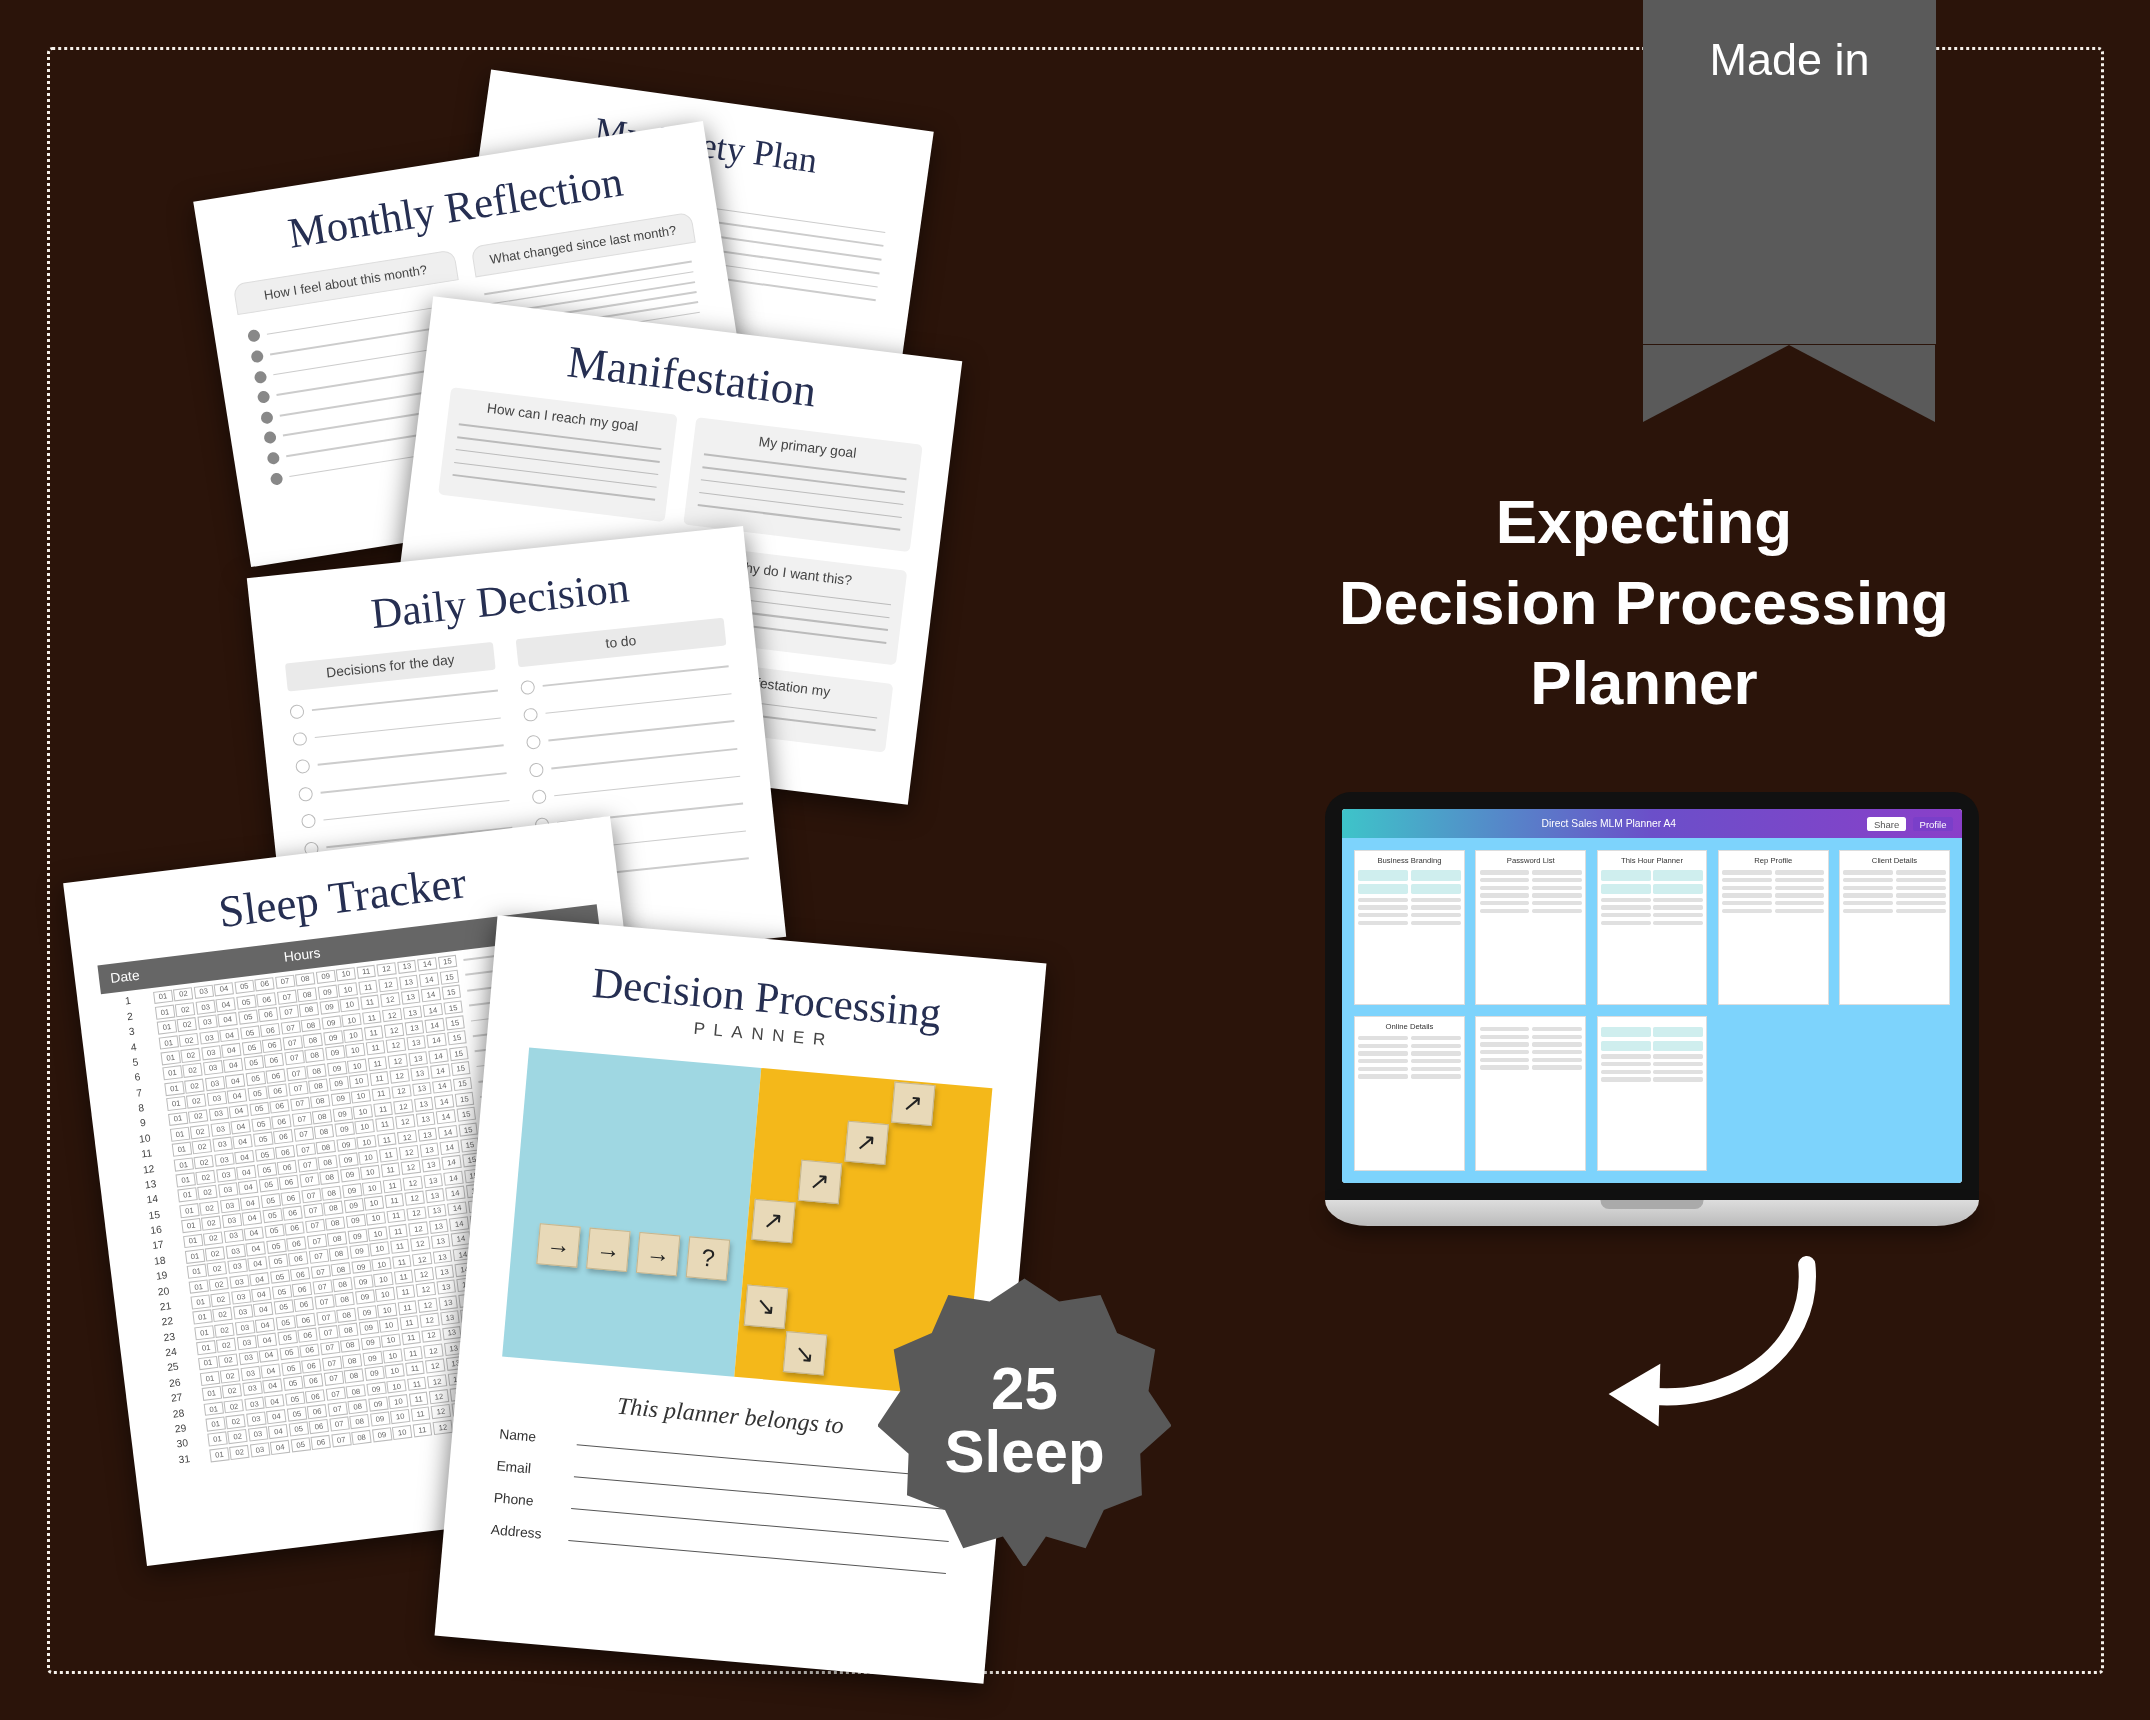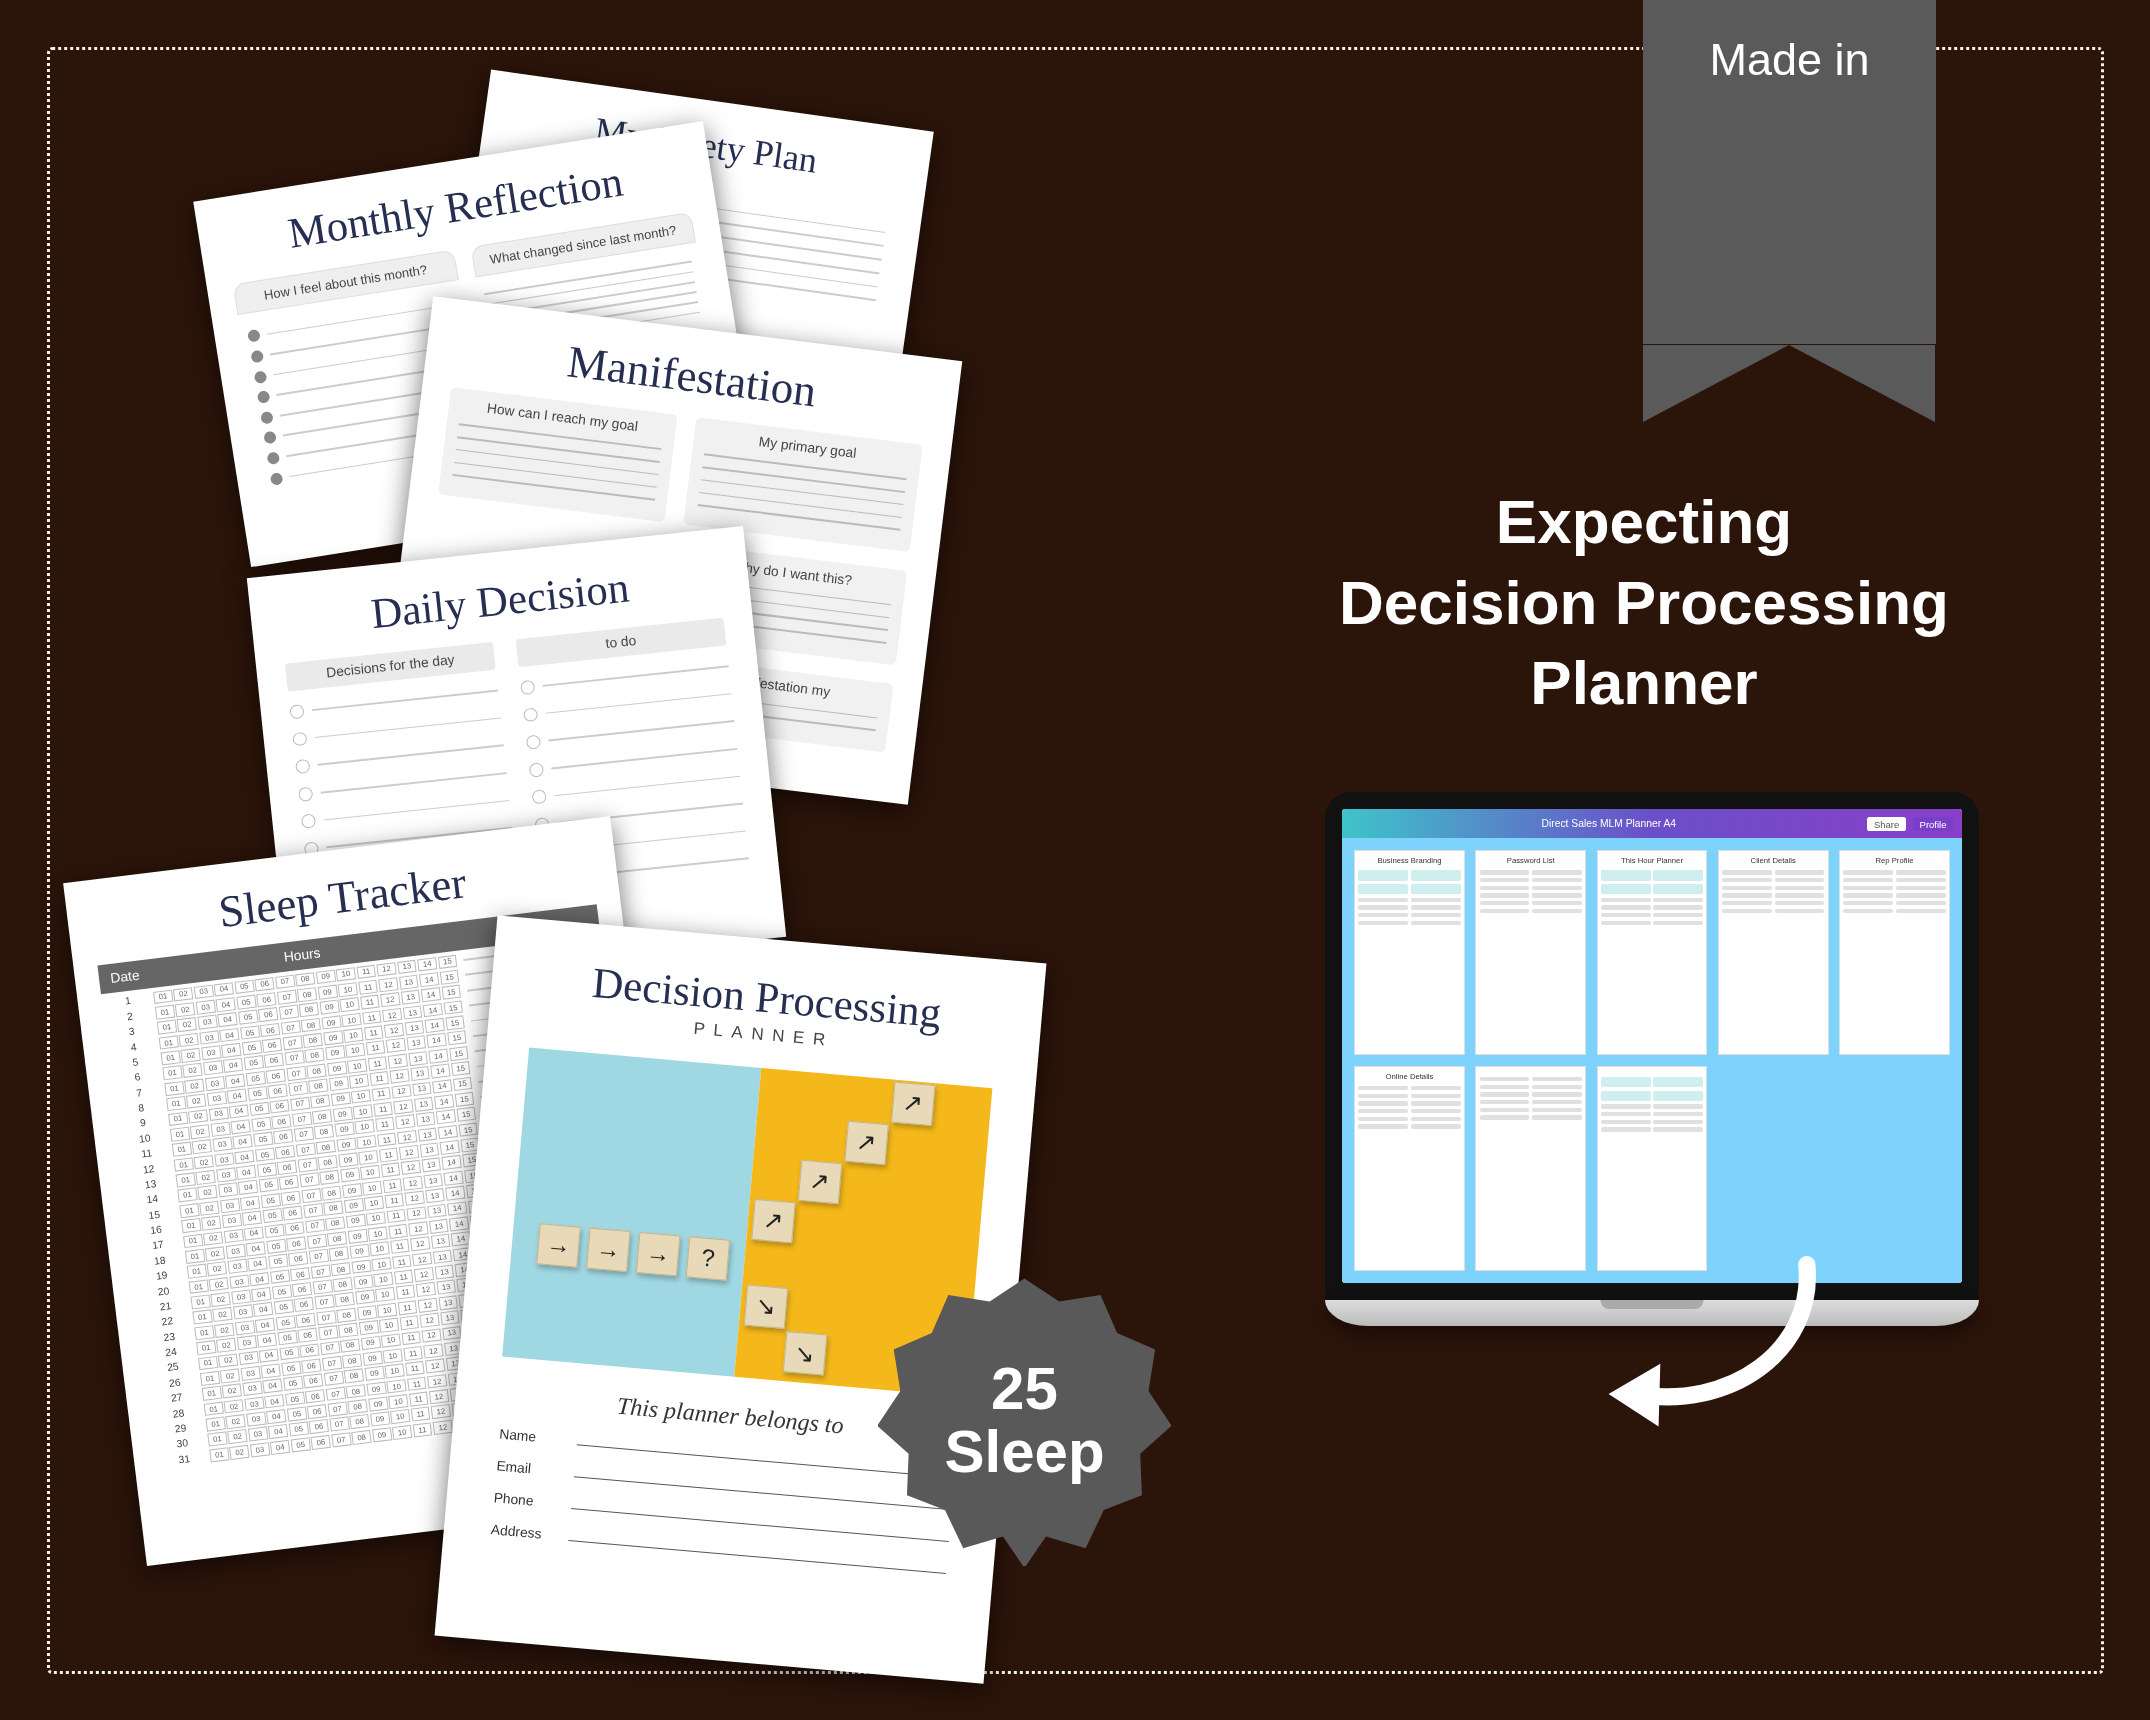--- a/index.html
+++ b/index.html
@@ -83,21 +83,21 @@
     position: absolute;
     top: 792px;
     right: 172px;
     width: 654px;
     z-index: 30;
   }
   .laptop-screen {
     background: #111;
     border-radius: 26px 26px 0 0;
     padding: 17px;
-    height: 508px;
+    height: 408px;
     position: relative;
   }
   .laptop-inner {
     background: #fff;
     height: 100%;
     border-radius: 3.4px;
     overflow: hidden;
     display: flex;
     flex-direction: column;
   }
@@ -319,42 +319,42 @@
                 <div class="lp-block"></div>
                 <div class="lp-block"></div>
                 <div class="lp-line"></div>
                 <div class="lp-line"></div>
                 <div class="lp-line"></div>
                 <div class="lp-line"></div>
               </div>
             </div>
           </div>
           <div class="laptop-page">
+            <div class="lp-title">Rep Profile</div>
+            <div class="lp-body">
+              <div class="lp-col">
+                <div class="lp-line"></div>
+                <div class="lp-line"></div>
+                <div class="lp-line"></div>
+                <div class="lp-line"></div>
+                <div class="lp-line"></div>
+                <div class="lp-line"></div>
+              </div>
+              <div class="lp-col">
+                <div class="lp-line"></div>
+                <div class="lp-line"></div>
+                <div class="lp-line"></div>
+                <div class="lp-line"></div>
+                <div class="lp-line"></div>
+                <div class="lp-line"></div>
+              </div>
+            </div>
+          </div>
+          <div class="laptop-page">
             <div class="lp-title">Client Details</div>
-            <div class="lp-body">
-              <div class="lp-col">
-                <div class="lp-line"></div>
-                <div class="lp-line"></div>
-                <div class="lp-line"></div>
-                <div class="lp-line"></div>
-                <div class="lp-line"></div>
-                <div class="lp-line"></div>
-              </div>
-              <div class="lp-col">
-                <div class="lp-line"></div>
-                <div class="lp-line"></div>
-                <div class="lp-line"></div>
-                <div class="lp-line"></div>
-                <div class="lp-line"></div>
-                <div class="lp-line"></div>
-              </div>
-            </div>
-          </div>
-          <div class="laptop-page">
-            <div class="lp-title">Rep Profile</div>
             <div class="lp-body">
               <div class="lp-col">
                 <div class="lp-line"></div>
                 <div class="lp-line"></div>
                 <div class="lp-line"></div>
                 <div class="lp-line"></div>
                 <div class="lp-line"></div>
                 <div class="lp-line"></div>
               </div>
               <div class="lp-col">

